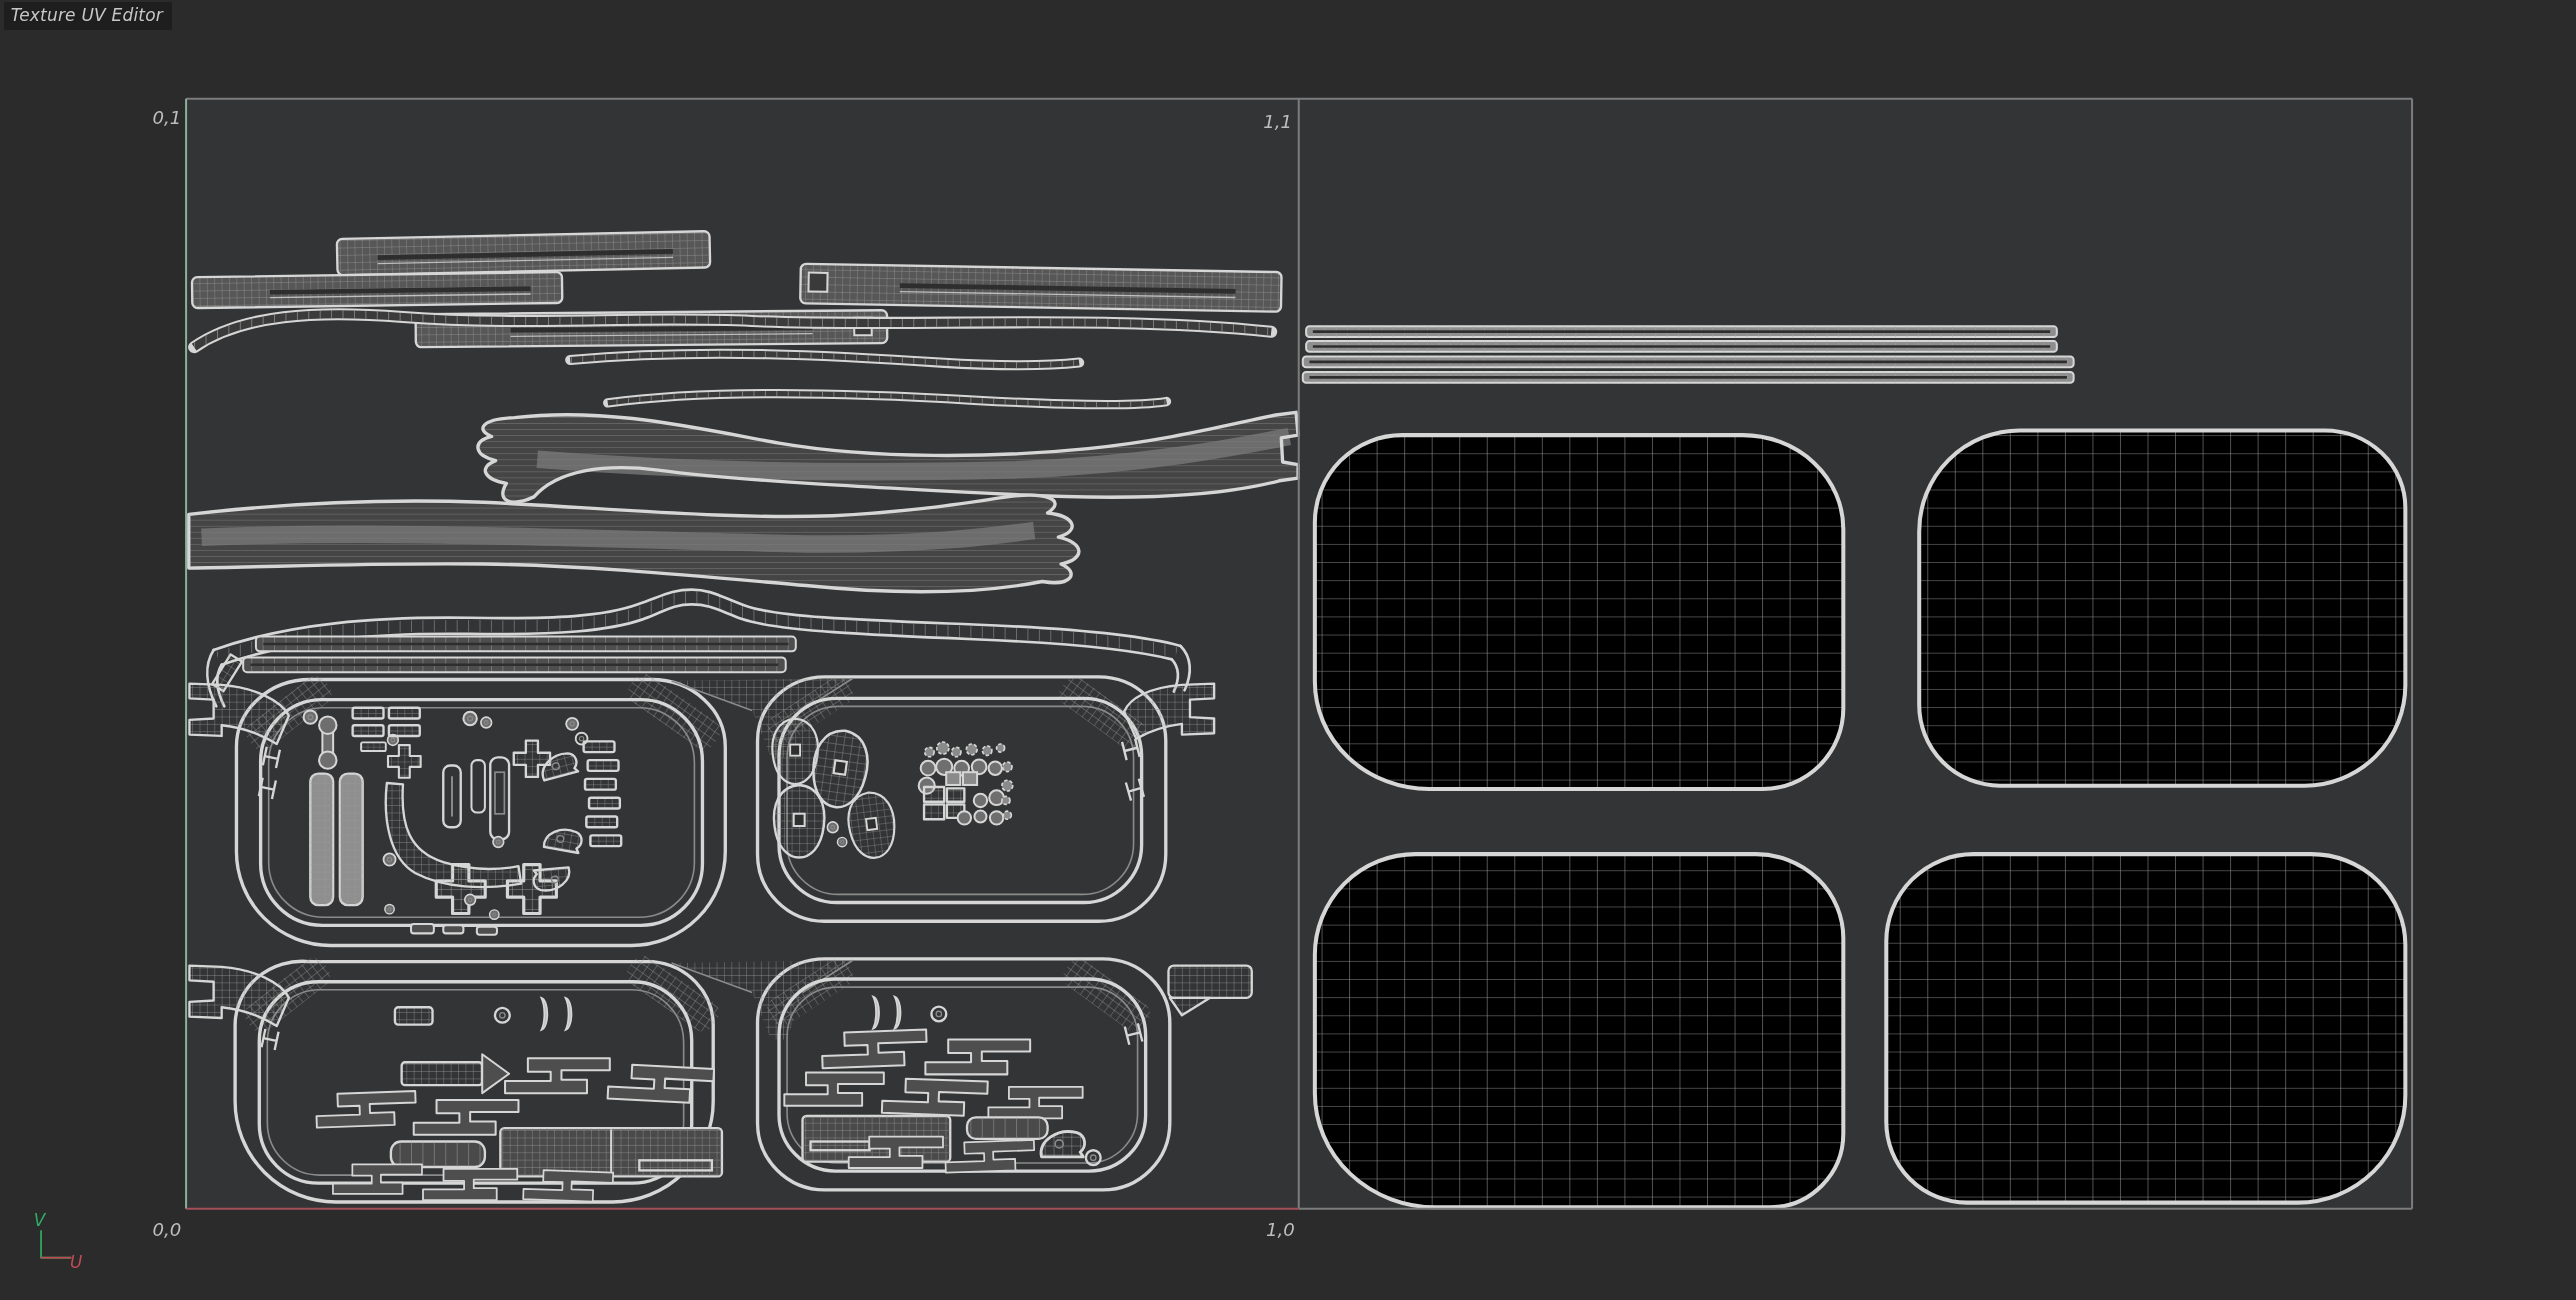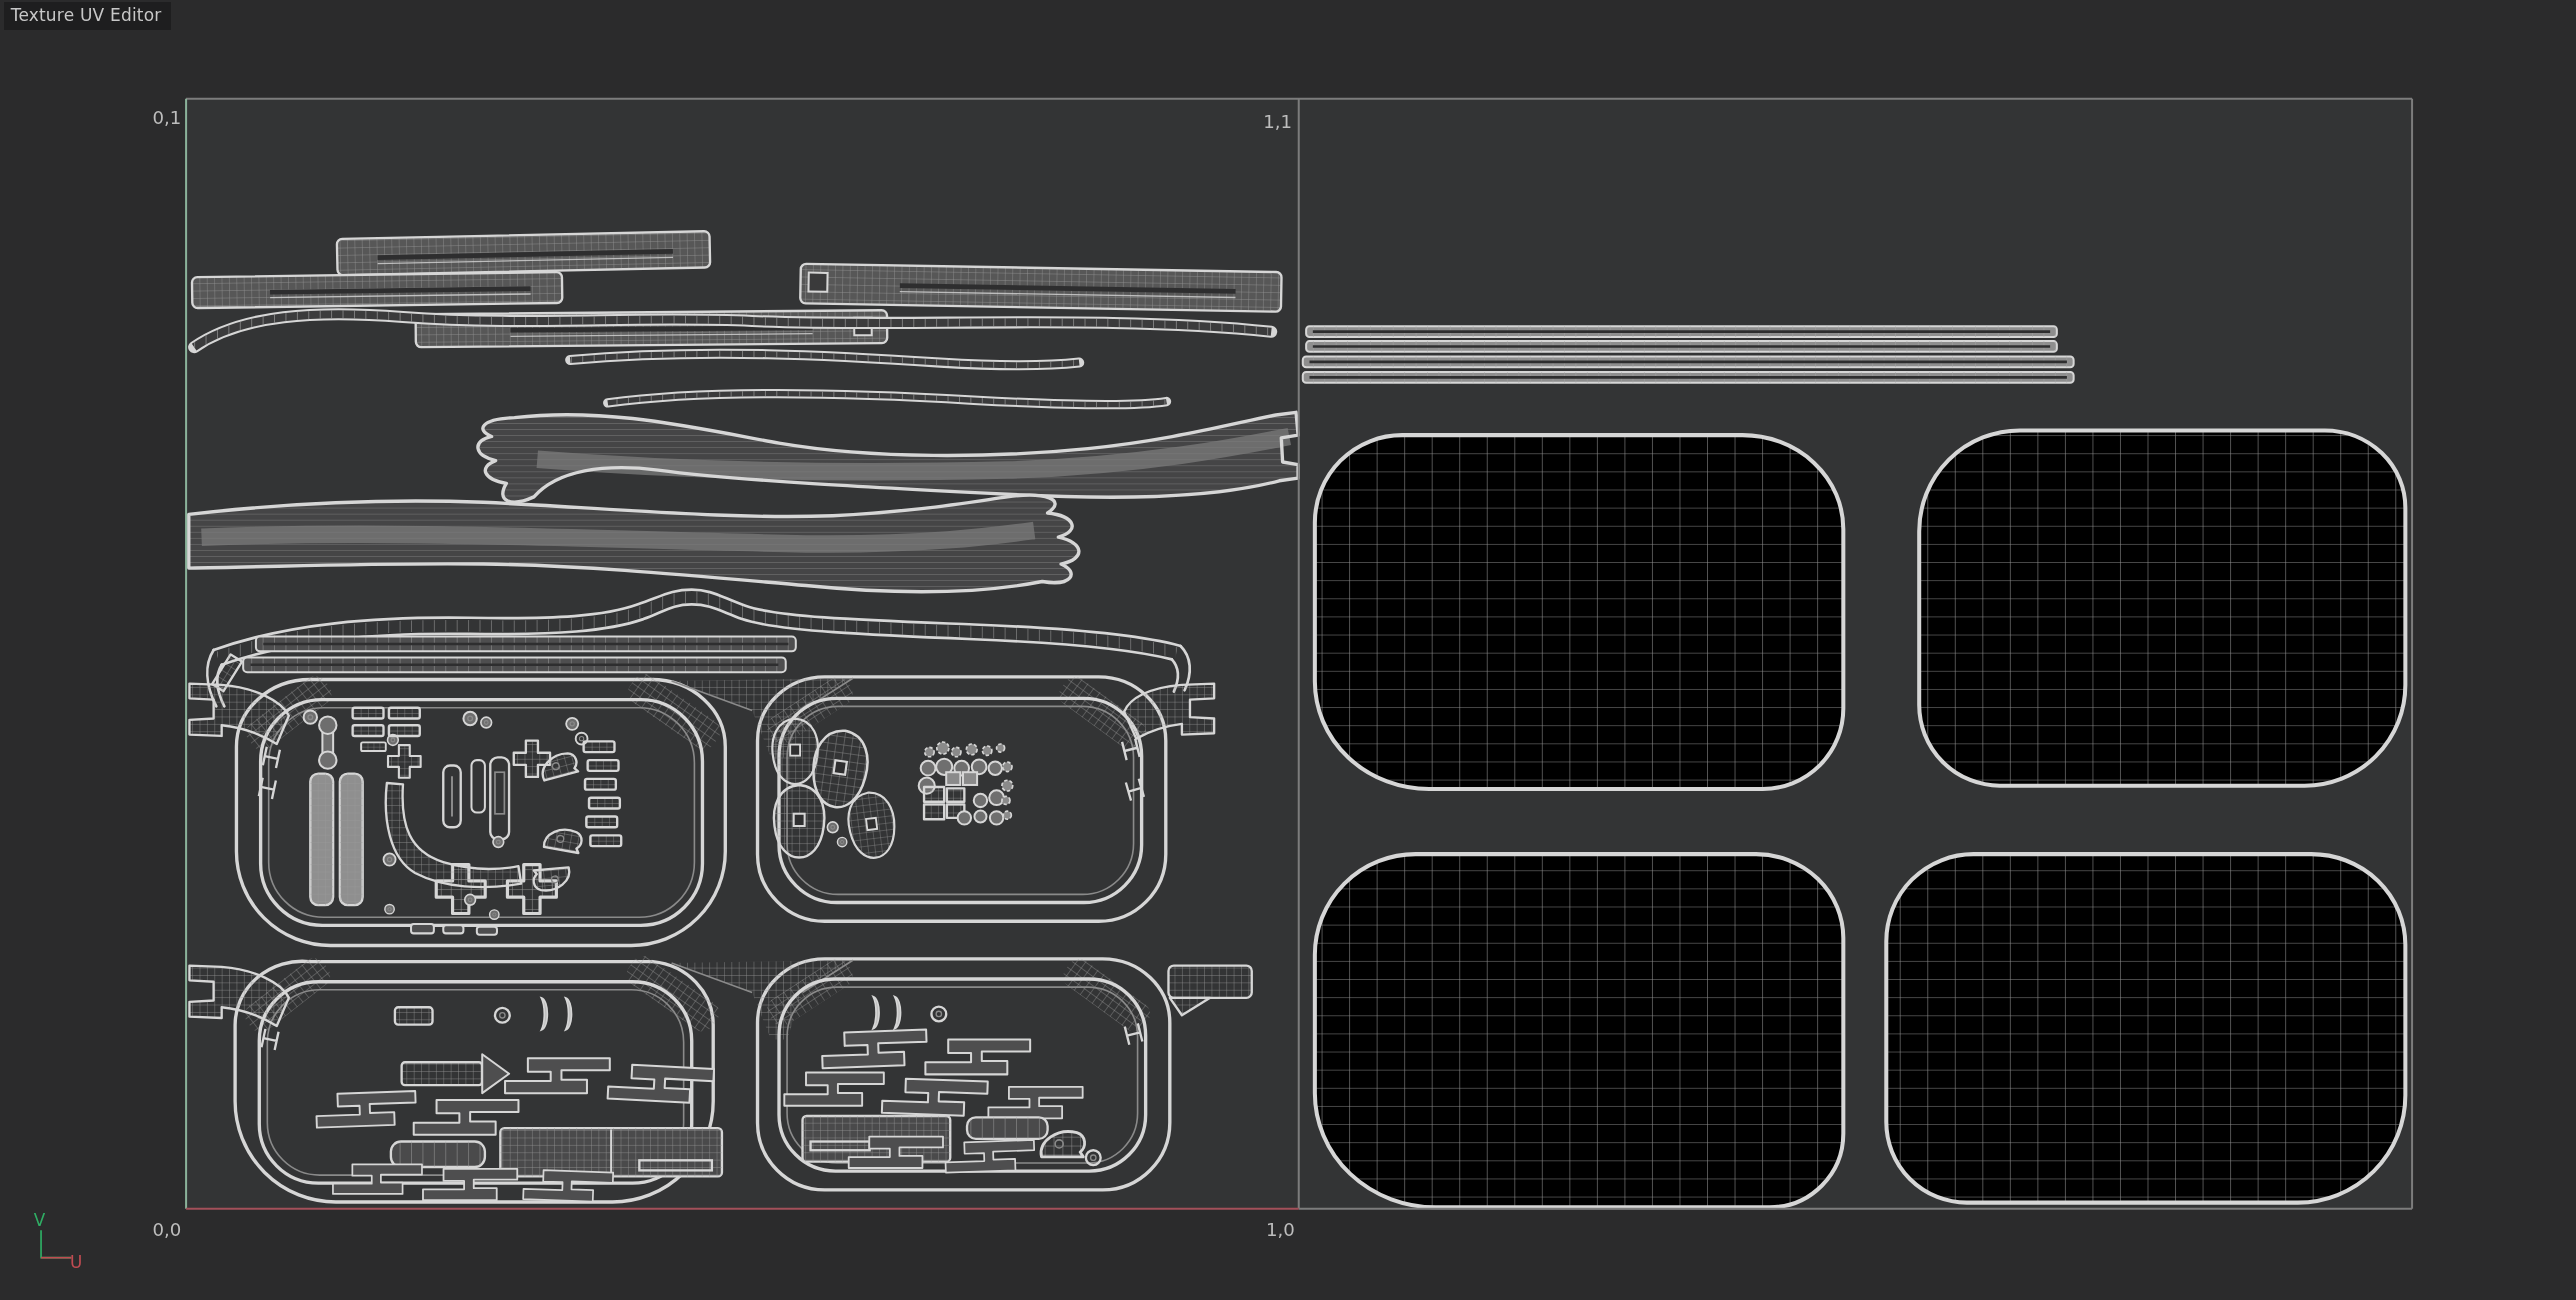--- a/index.html
+++ b/index.html
@@ -1,16 +1,16 @@
 <!DOCTYPE html>
 <html style="--page-bg: #2b2b2c; --canvas-bg: #333435; --tab-bg: #1e1e1f; --title-text: #c7c7c7; --label-text: #bdbdbd; --border-gray: #7c7c7c; --axis-v-green: #8ab29a; --axis-u-red: #a3505a; --gizmo-green: #2fae64; --gizmo-red: #c14b52; --wire: #d6d6d6; --wire-mid: #9a9a9a; --wire-dim: #8a8a8a; --slot-dark: #2e2e2f;font-size:10.7px"><head>
 <meta charset="utf-8">
 <style>
   html,body{margin:0;padding:0;background:var(--page-bg,#2b2b2c);width:2576px;height:1300px;overflow:hidden;}
-  #root{position:relative;width:2500px;height:1300px;font-family:"DejaVu Sans","Liberation Sans",sans-serif;}
+  #root{position:relative;width:2500px;height:1300px;font-family:"DejaVu Sans","Liberation Sans",sans-serif;font-style:italic;}
   #title-tab{position:absolute;left:4px;top:2px;padding:3.4px 9.4px 4.7px 6.7px;background:var(--tab-bg,#1e1e1f);
              color:var(--title-text,#c7c7c7);font-size:17px;letter-spacing:0.2px;}
   svg{position:absolute;left:0;top:0;}
   .lab{font-family:"DejaVu Sans","Liberation Sans",sans-serif;font-size:27px;fill:var(--label-text,#bdbdbd);}
   .giz{font-family:"DejaVu Sans","Liberation Sans",sans-serif;font-size:25px;}
   .wire{fill:none;stroke:var(--wire);stroke-width:4;stroke-linejoin:round;stroke-linecap:round;}
   .wire5{fill:none;stroke:var(--wire);stroke-width:5;stroke-linejoin:round;}
   .wire2{fill:none;stroke:var(--wire-dim);stroke-width:2.4;stroke-linejoin:round;}
   .mesh{fill:url(#p-mesh);fill-opacity:.92;}
   .meshs{fill:url(#p-mesh);fill-opacity:.92;stroke:var(--wire);stroke-width:3.5;stroke-linejoin:round;}

